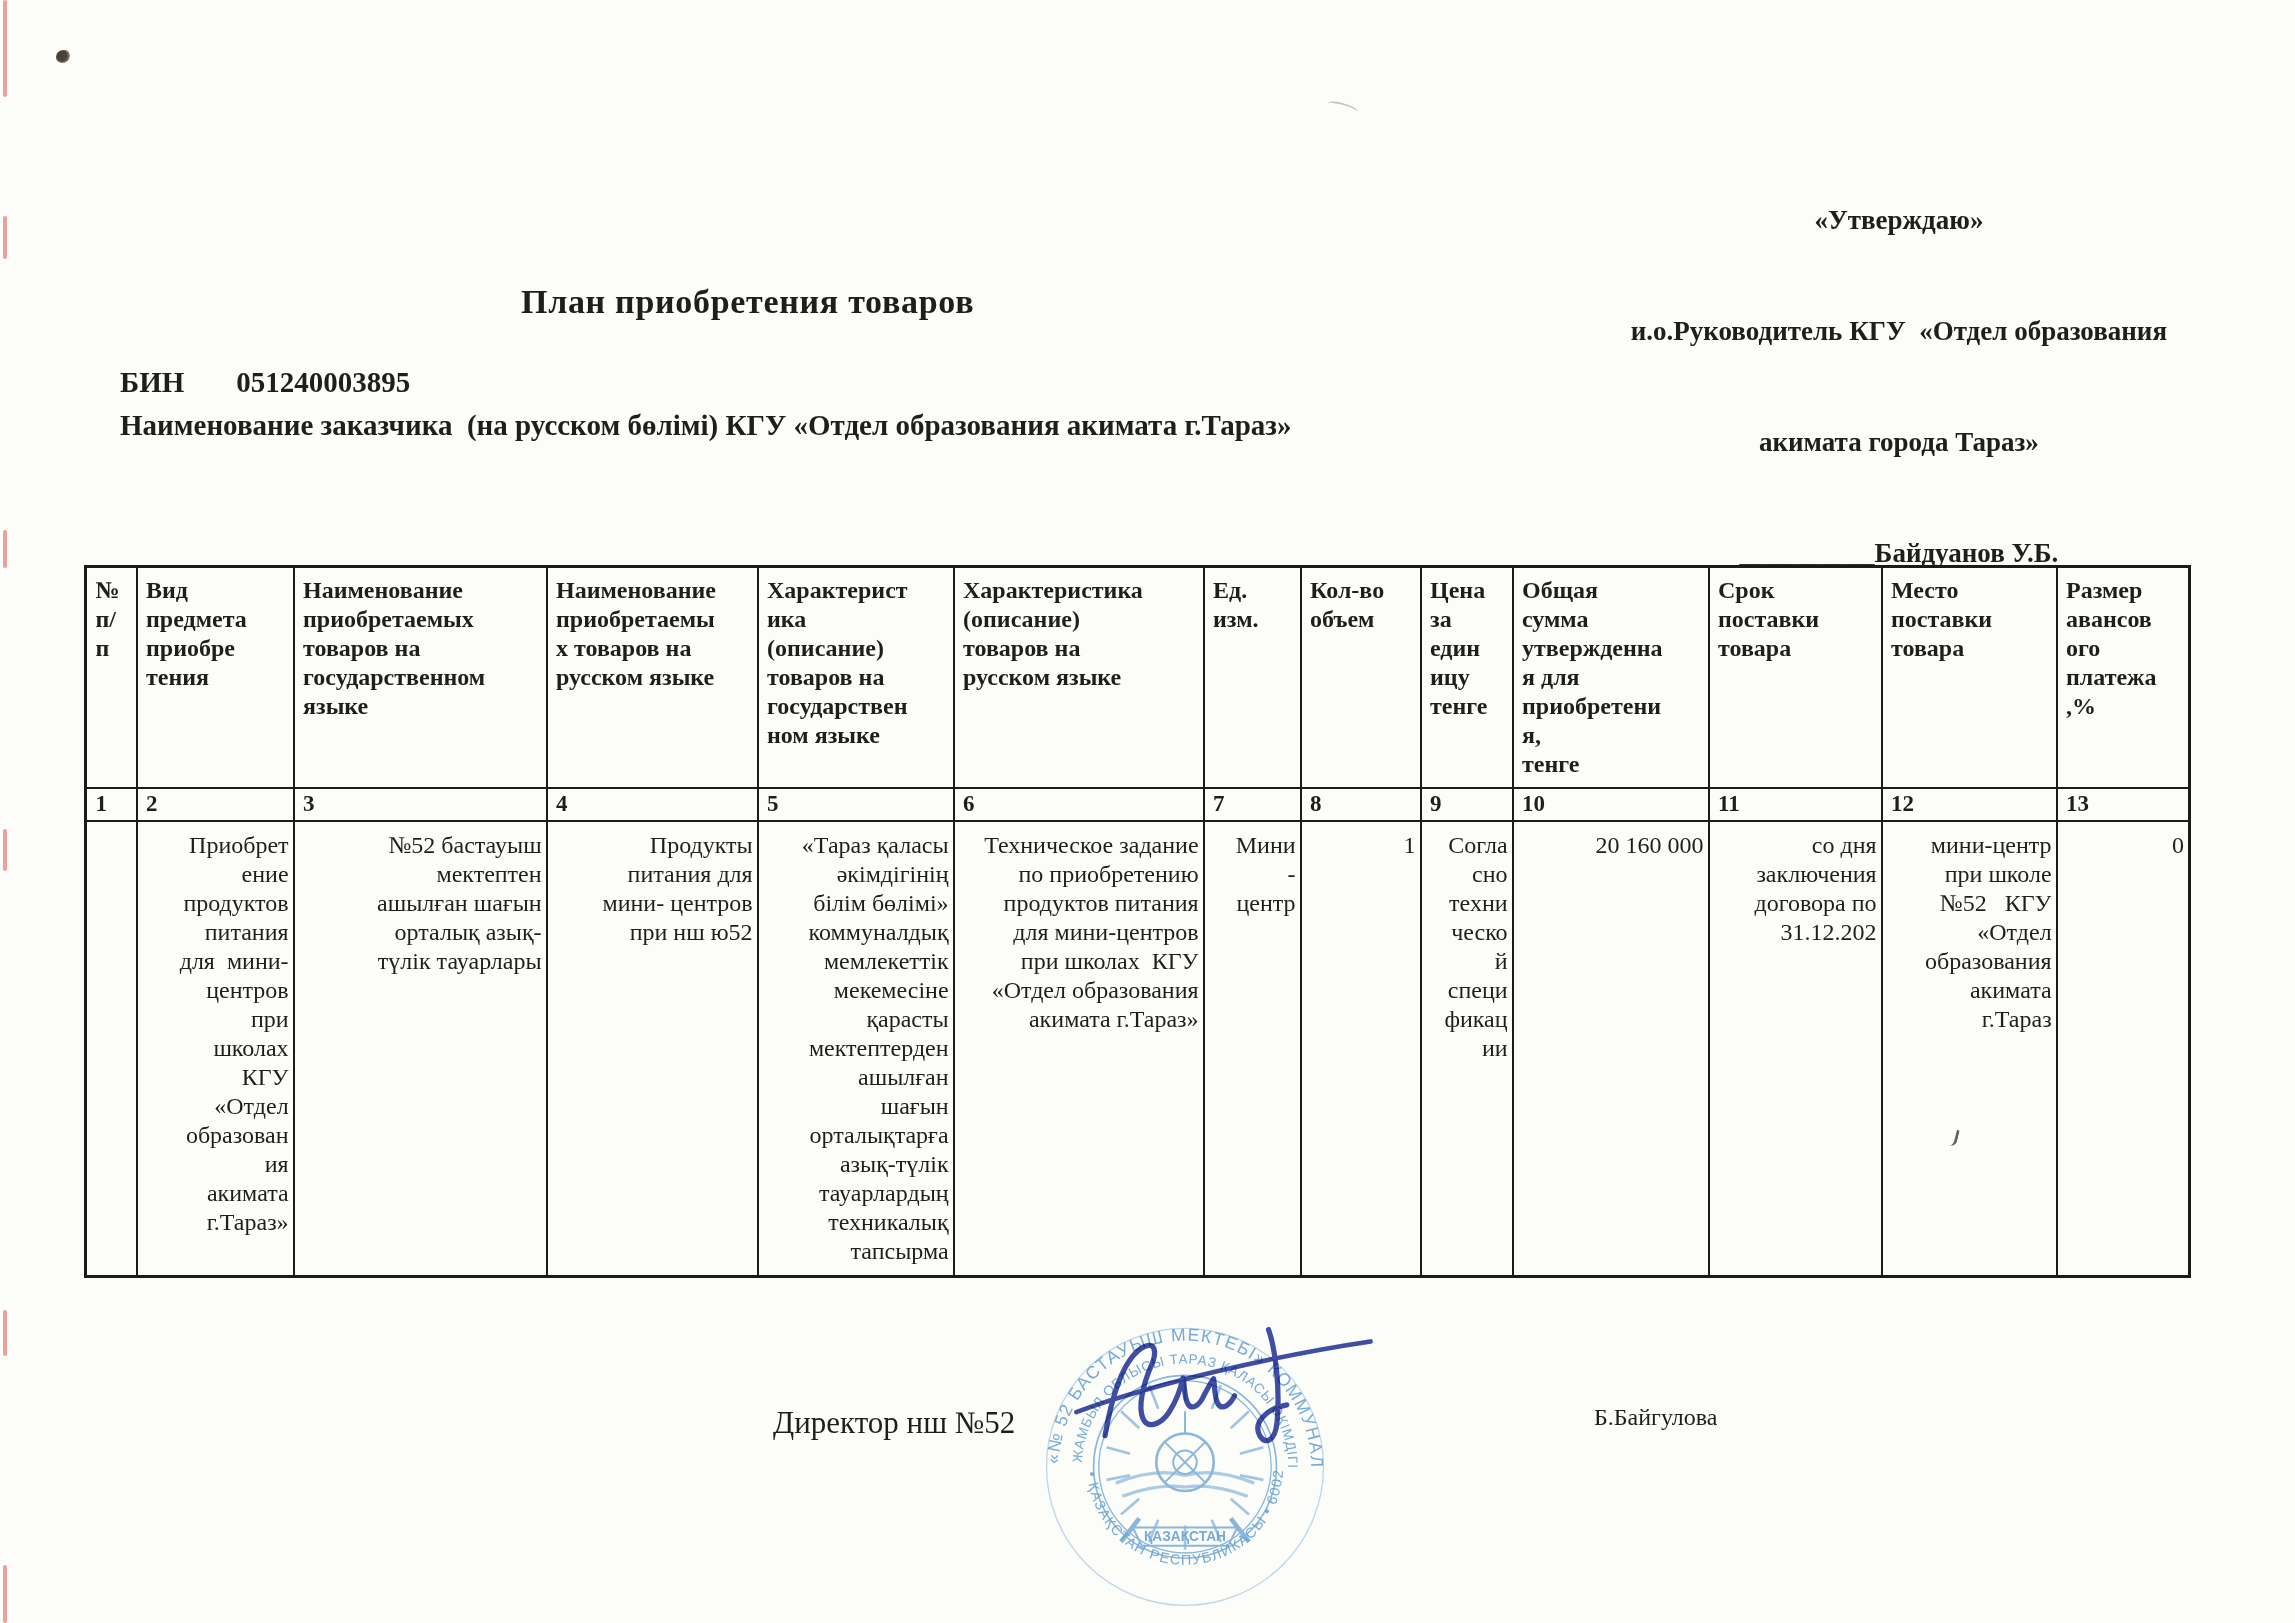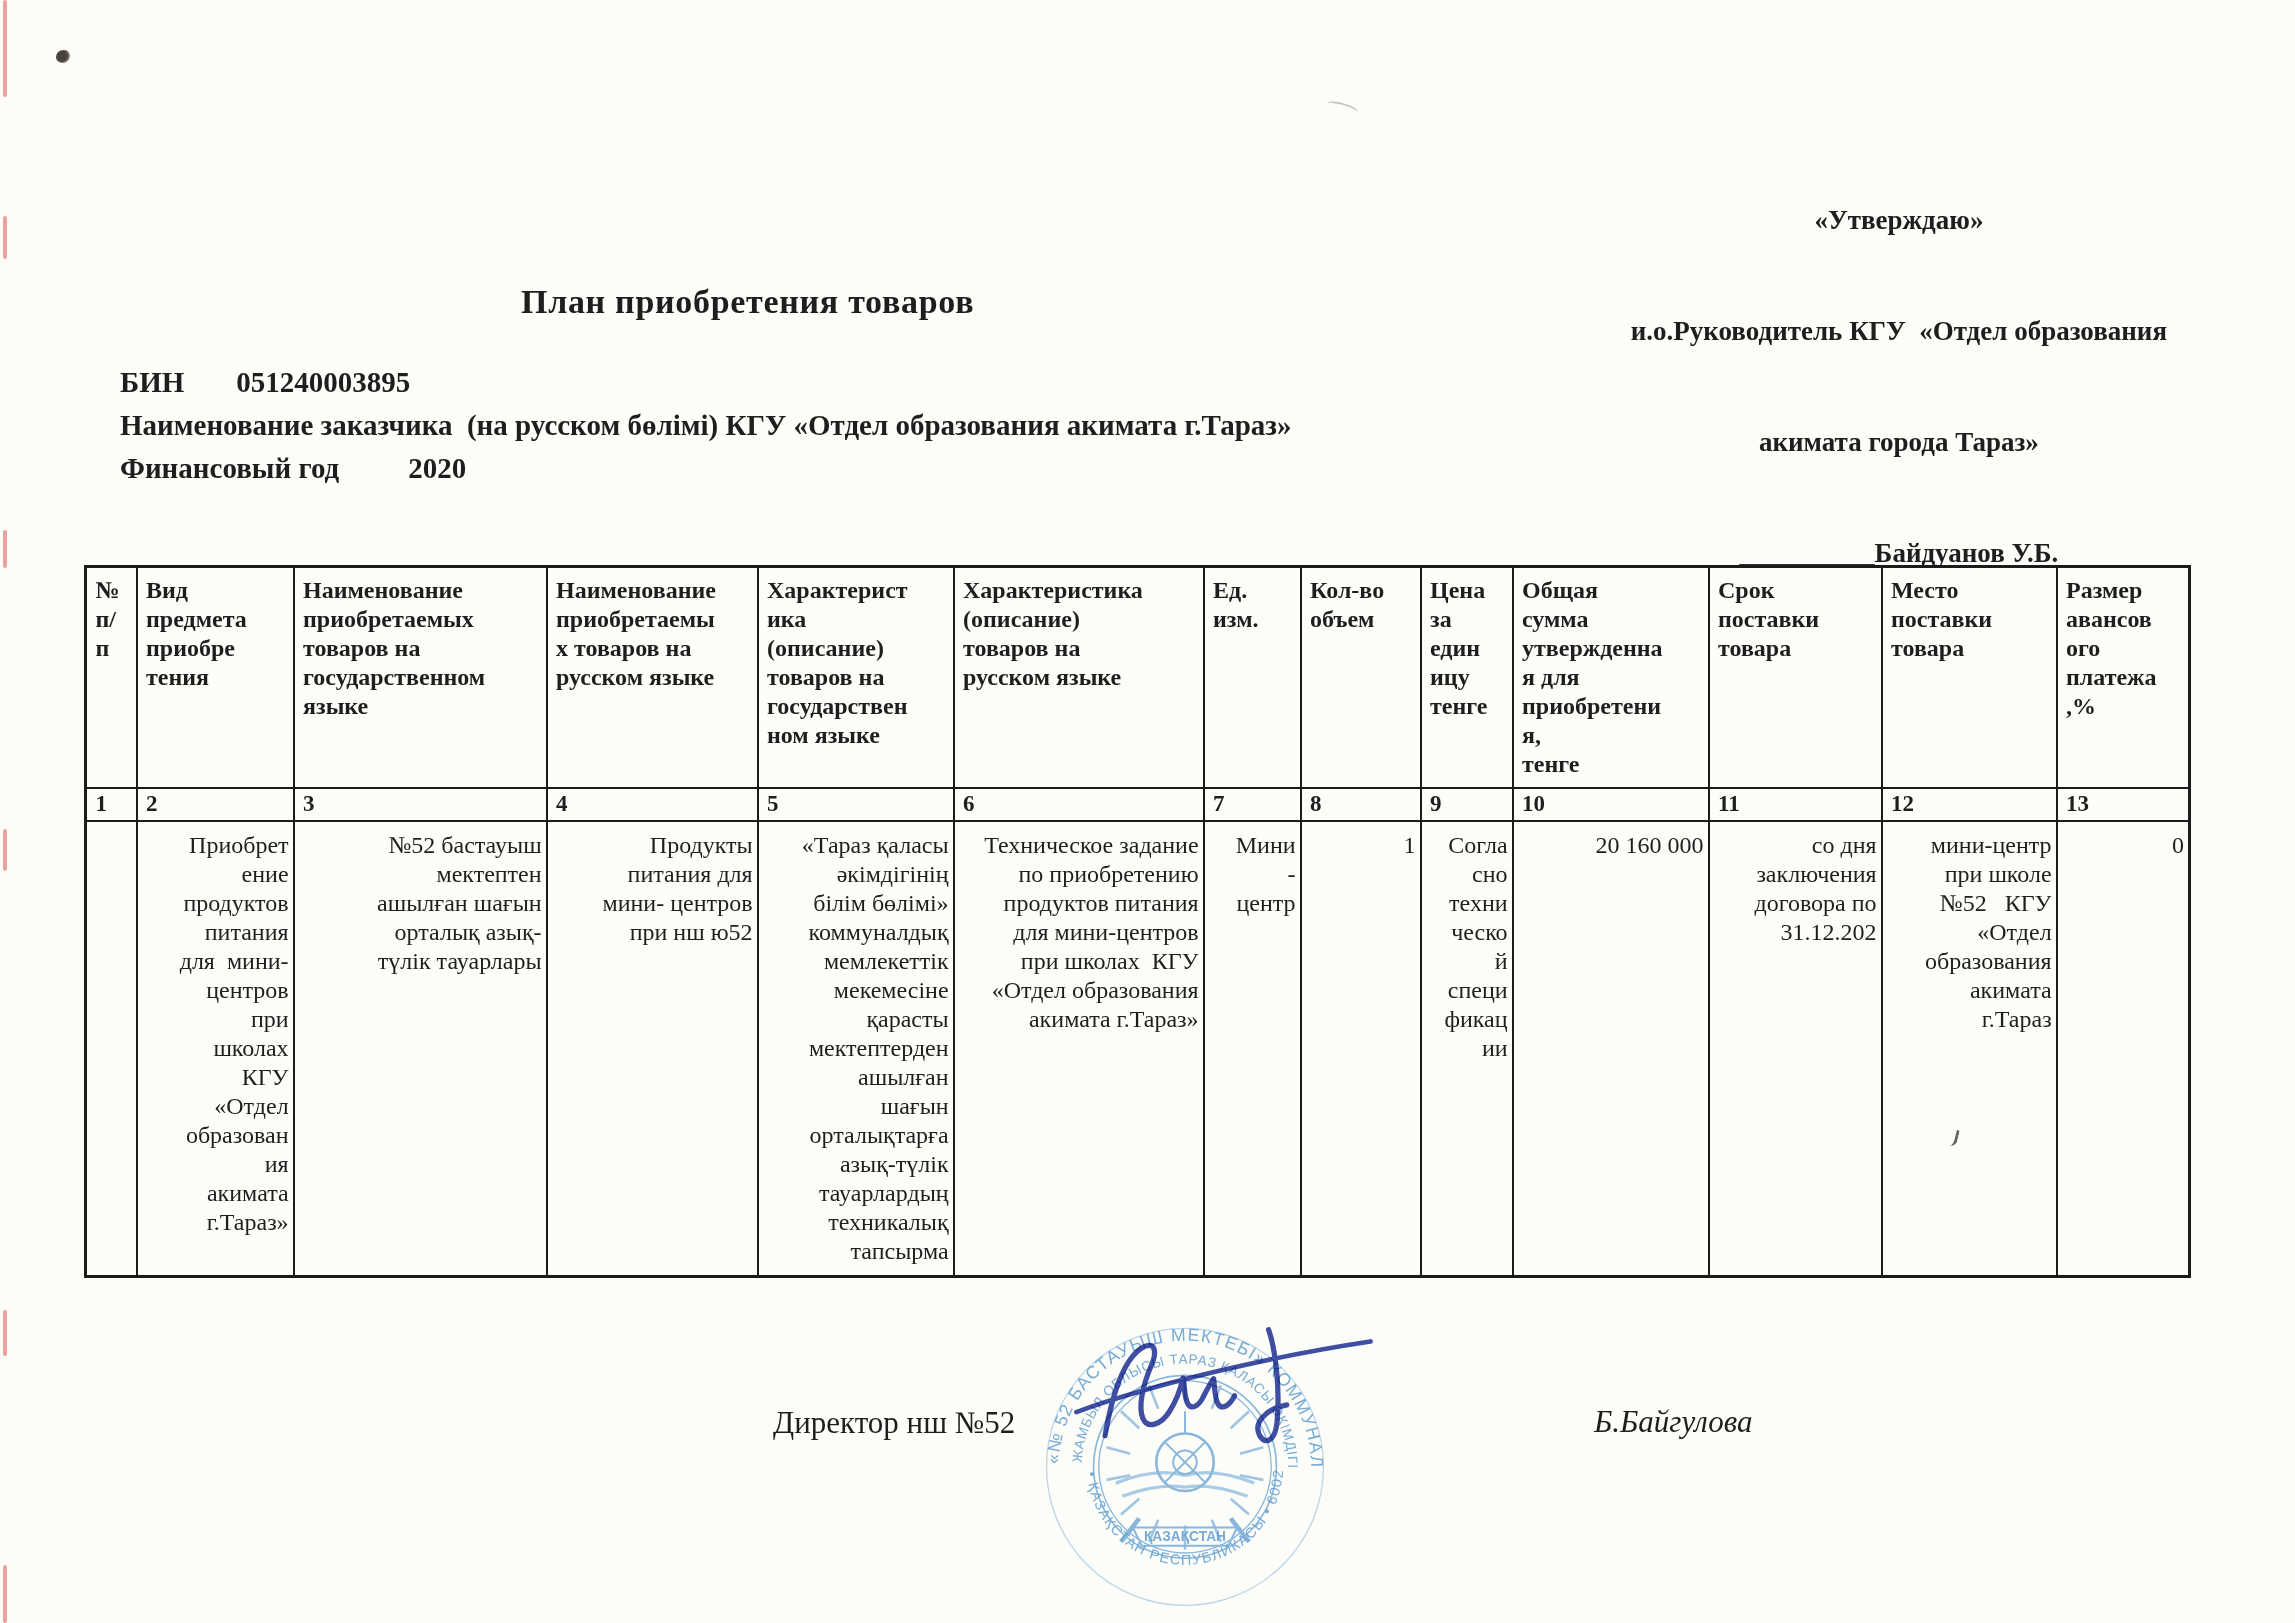--- a/index.html
+++ b/index.html
@@ -34,21 +34,21 @@
   tr.hr th{font-size:24px;line-height:29px;font-weight:bold;text-align:left;
            padding:7.9px 8.5px;white-space:pre-wrap;}
   tr.nr{height:33px;}
   tr.nr td{font-size:23px;font-weight:bold;line-height:30px;padding:0 8.5px;text-align:left;}
   tr.dr{height:442px;}
   tr.dr td{font-size:24px;line-height:29px;text-align:right;padding:9.2px 3.9px;white-space:pre-wrap;}
   td.pt1{padding-top:37px;}
   td.pt2{padding-top:42px;}
   
   .director-label{position:absolute;left:773px;top:1405px;font-size:31px;}
-  .director-name{position:absolute;left:1594px;top:1404px;font-size:31px;font-style:italic;}
+  .director-name{position:absolute;left:1594px;top:1404px;font-size:24px;}
   .stamp-svg{position:absolute;left:1024px;top:1312px;width:322px;height:307px;
              mix-blend-mode:multiply;filter:blur(0.3px);opacity:.85;}
   .sign-svg{position:absolute;left:1058px;top:1319px;width:340px;height:139px;
             mix-blend-mode:multiply;opacity:.92;}
 </style>
 </head>
 <body>
 
 <div>
 
@@ -67,21 +67,20 @@
     <div>и.о.Руководитель КГУ  «Отдел образования</div>
     <div>акимата города Тараз»</div>
     <div>__________Байдуанов У.Б.</div>
   </div>
 
   <h1 class="doc-title">План приобретения товаров</h1>
 
   <div class="meta">
     <div class="meta-line"><span>БИН</span><span class="gap80"></span><span>051240003895</span></div>
     <div class="meta-line">Наименование заказчика  (на русском бөлімі) КГУ «Отдел образования акимата г.Тараз»</div>
-    <div class="meta-line"><span>Финансовый год</span><span class="gap105"></span><span>2020</span></div>
   </div>
 
   <table class="tbl">
     <colgroup>
       <col style="width:51px">
         <col style="width:157px">
         <col style="width:253px">
         <col style="width:211px">
       <col style="width:196px">
         <col style="width:250px">

